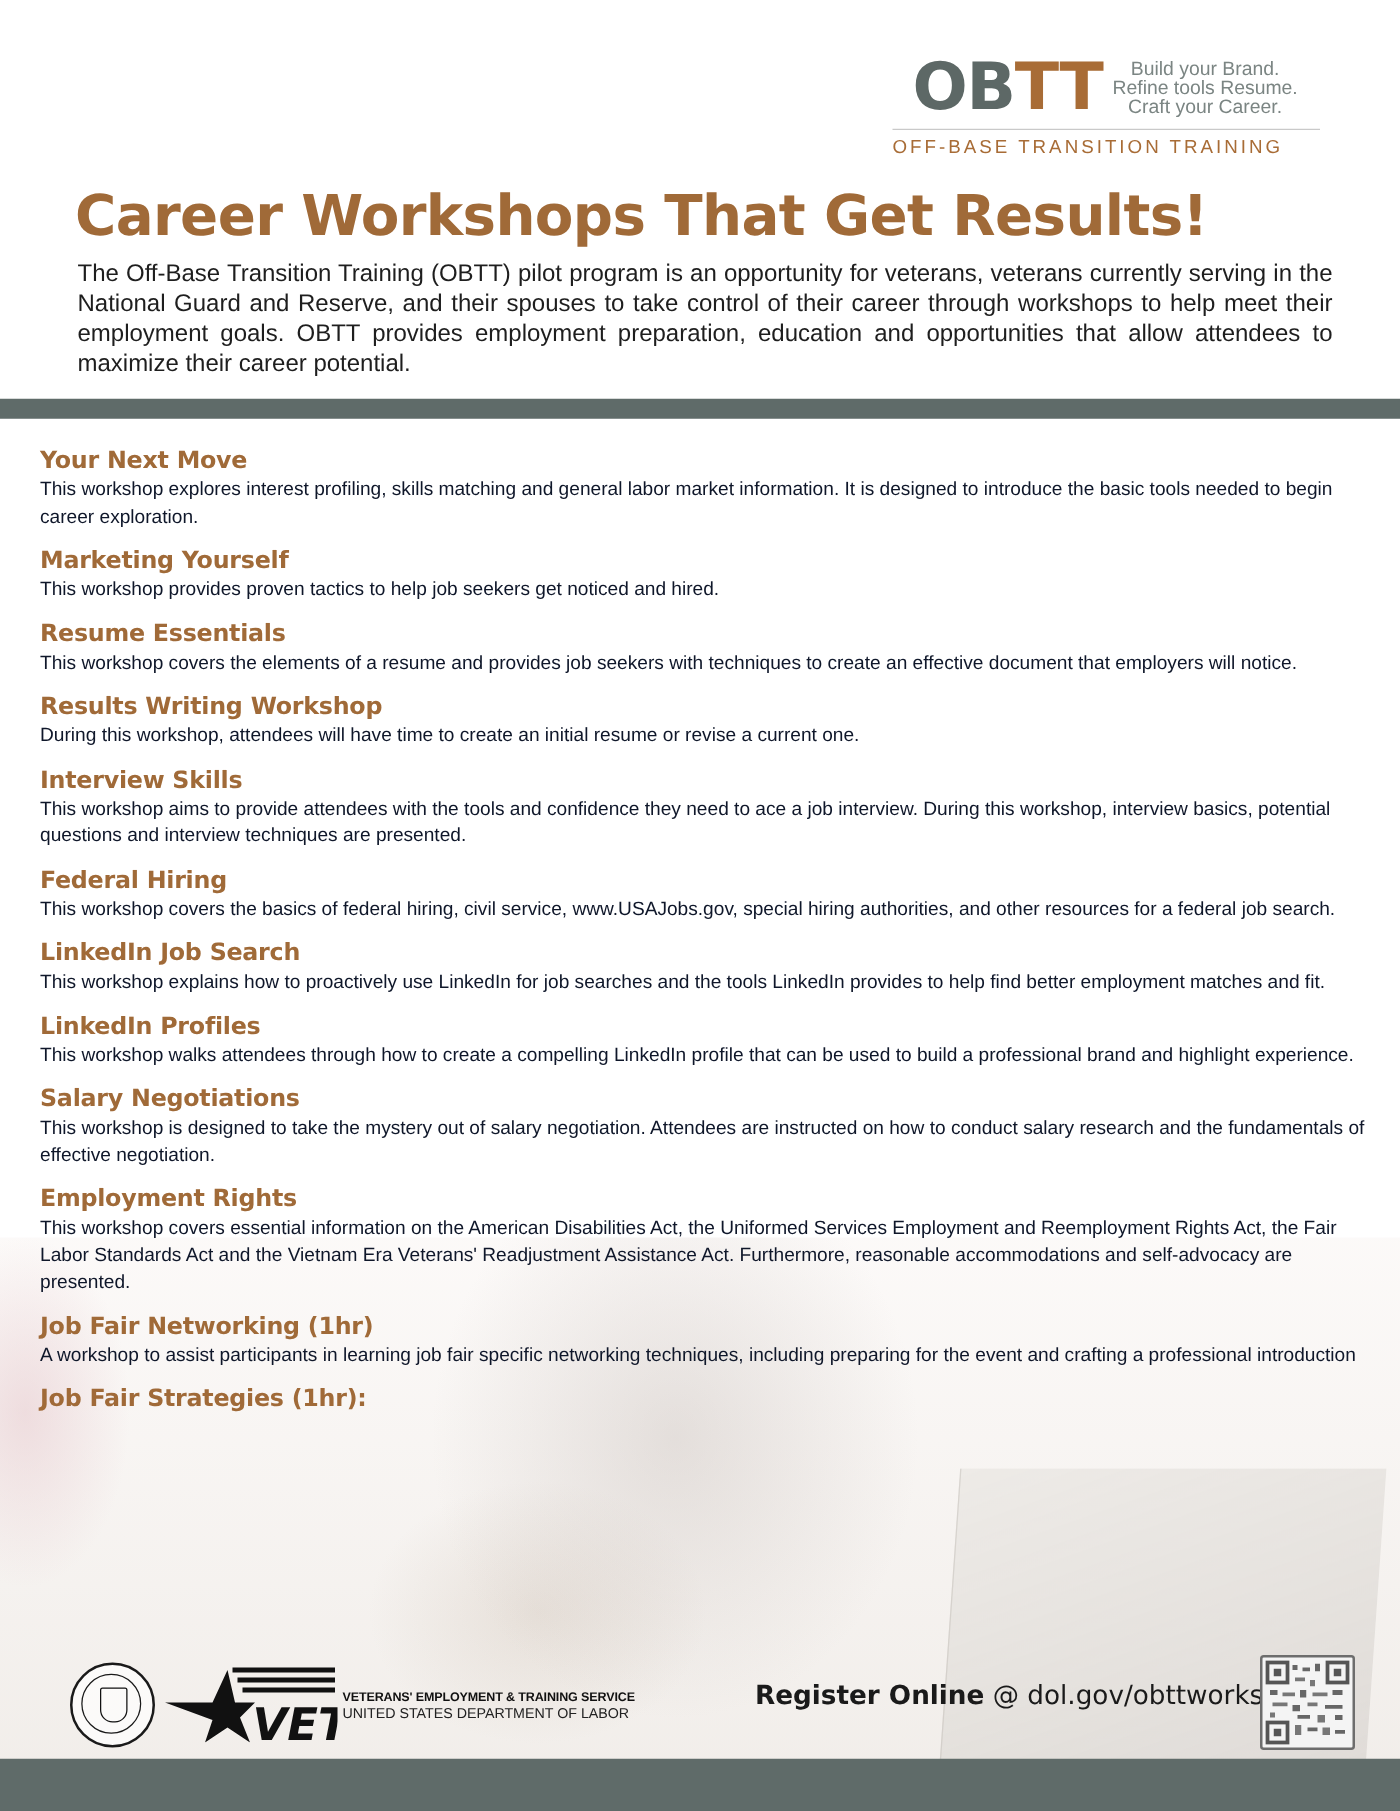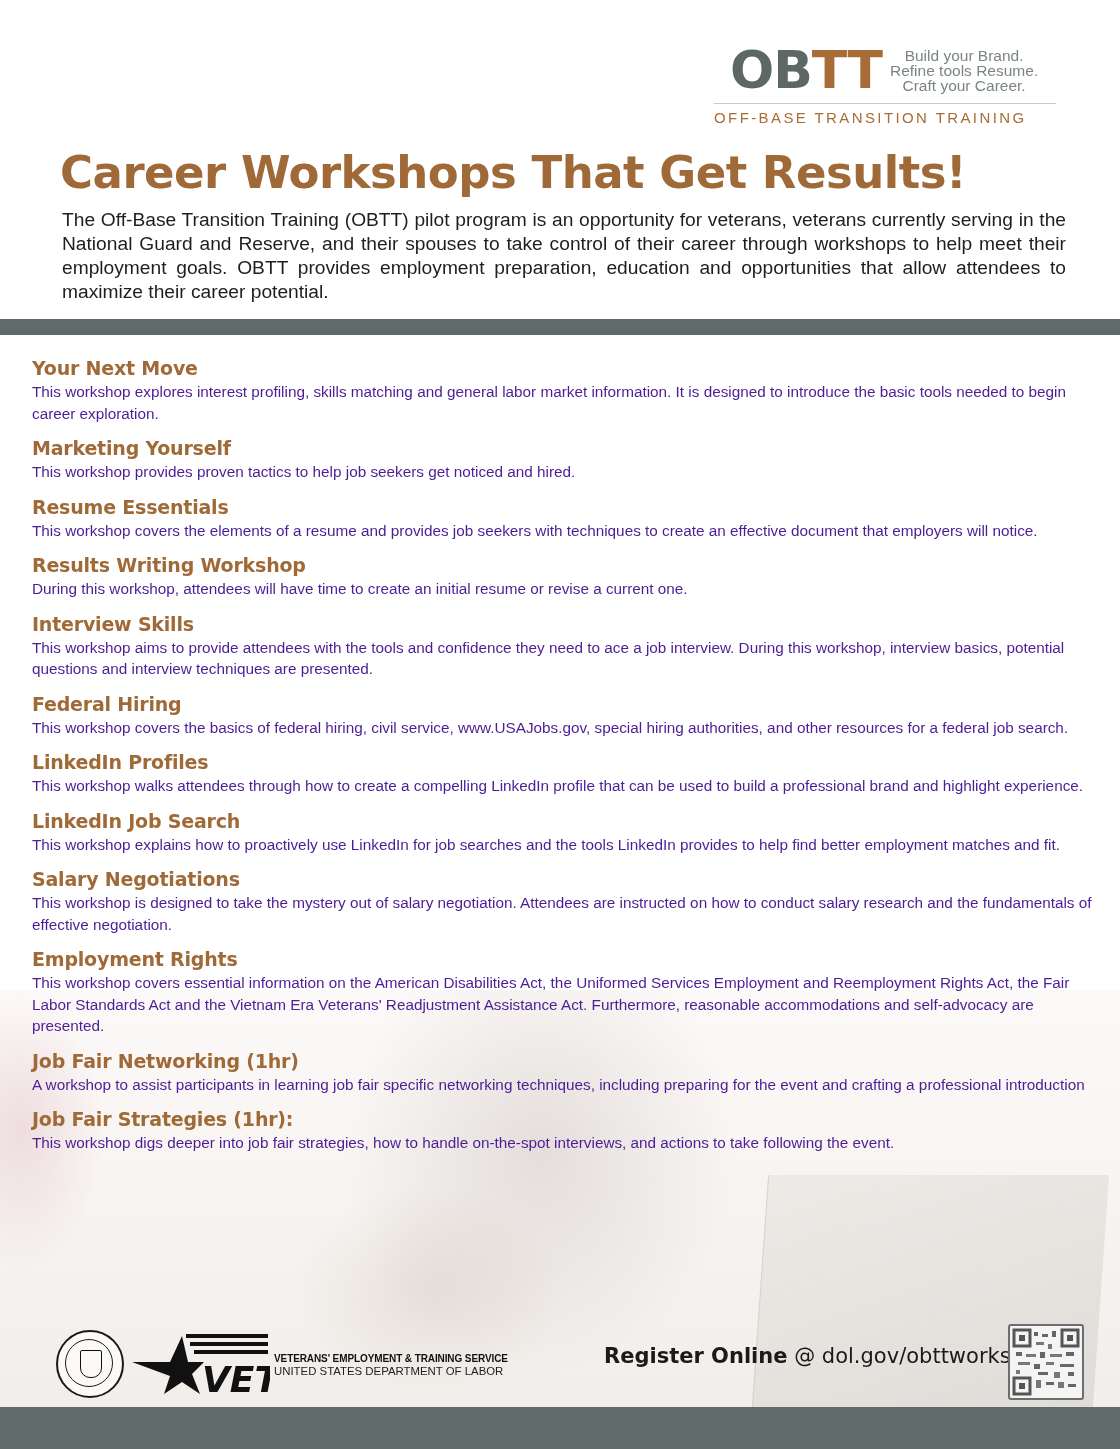--- a/index.html
+++ b/index.html
@@ -53,21 +53,21 @@
     position:absolute; left:58px; top:204px; width:1004px; margin:4px;
     font-size:19.2px; line-height:24px; text-align:justify; color:#1e1e1e;
   }
   .band-top { position:absolute; left:0; top:319px; width:1120px; height:16px; background:#5f6b69; }
   .workshops { position:absolute; left:32px; top:356px; width:1060px; }
   .ws { margin:0 0 12px 0; }
   .ws h2 {
     margin:0; font-family:"DejaVu Sans", sans-serif; font-weight:bold;
     color:#a06a38; font-size:19px; line-height:25px; letter-spacing:-0.2px;
   }
-  .ws p { margin:0; font-size:15.3px; line-height:21.5px; color:#4c1d95; }
+  .ws p { margin:0; font-size:15.3px; line-height:21.5px; color:#0f172a; }
   
   .footer { position:absolute; left:0; top:1310px; width:1120px; height:97px; }
   .seal {
     position:absolute; left:56px; top:20px; width:64px; height:64px;
     border:2px solid #1a1a1a; border-radius:50%; background:rgba(255,255,255,0.7);
   }
   .seal::before {
     content:""; position:absolute; left:7px; top:7px; width:46px; height:46px;
     border:1px solid #1a1a1a; border-radius:50%;
   }
@@ -132,42 +132,41 @@
     </div>
   <div class="ws">
       <h2>Interview Skills</h2>
       <p>This workshop aims to provide attendees with the tools and confidence they need to ace a job interview. During this workshop, interview basics, potential questions and interview techniques are presented.</p>
     </div>
   <div class="ws">
       <h2>Federal Hiring</h2>
       <p>This workshop covers the basics of federal hiring, civil service, www.USAJobs.gov, special hiring authorities, and other resources for a federal job search.</p>
     </div>
   <div class="ws">
+      <h2>LinkedIn Job Search</h2>
+      <p>This workshop explains how to proactively use LinkedIn for job searches and the tools LinkedIn provides to help find better employment matches and fit.</p>
+    </div>
+  <div class="ws">
       <h2>LinkedIn Profiles</h2>
       <p>This workshop walks attendees through how to create a compelling LinkedIn profile that can be used to build a professional brand and highlight experience.</p>
     </div>
   <div class="ws">
-      <h2>LinkedIn Job Search</h2>
-      <p>This workshop explains how to proactively use LinkedIn for job searches and the tools LinkedIn provides to help find better employment matches and fit.</p>
-    </div>
-  <div class="ws">
       <h2>Salary Negotiations</h2>
       <p>This workshop is designed to take the mystery out of salary negotiation. Attendees are instructed on how to conduct salary research and the fundamentals of effective negotiation.</p>
     </div>
   <div class="ws">
       <h2>Employment Rights</h2>
       <p>This workshop covers essential information on the American Disabilities Act, the Uniformed Services Employment and Reemployment Rights Act, the Fair Labor Standards Act and the Vietnam Era Veterans' Readjustment Assistance Act. Furthermore, reasonable accommodations and self-advocacy are presented.</p>
     </div>
   <div class="ws">
       <h2>Job Fair Networking (1hr)</h2>
       <p>A workshop to assist participants in learning job fair specific networking techniques, including preparing for the event and crafting a professional introduction</p>
     </div>
   <div class="ws">
       <h2>Job Fair Strategies (1hr):</h2>
-      <p>This workshop digs deeper into job fair strategies, how to handle on-the-spot interviews, and actions to take following the event.</p>
     </div>
 </div>
 
 <div class="footer">
   <div class="seal">
       <div class="seal-core"></div>
     </div>
   <svg class="vets" viewBox="0 0 140 62">
     <polygon points="2,30 40,30 52,4 58,30 74,30 62,42 70,62 52,50 34,62 40,44" fill="#111"></polygon>
     <rect x="56" y="2" width="82" height="4" fill="#111"></rect>

